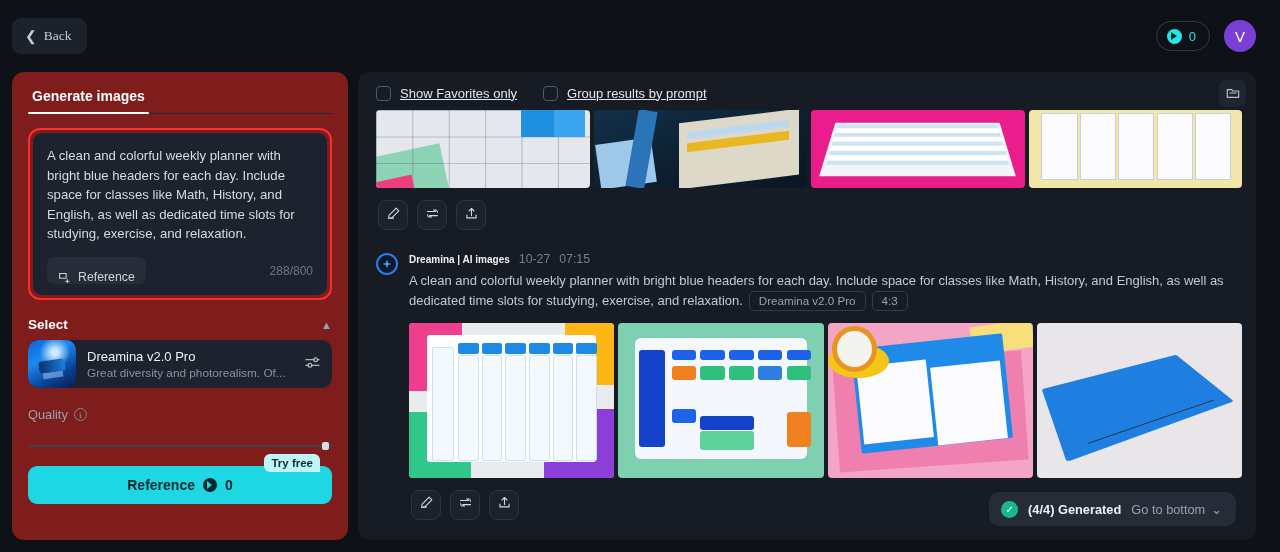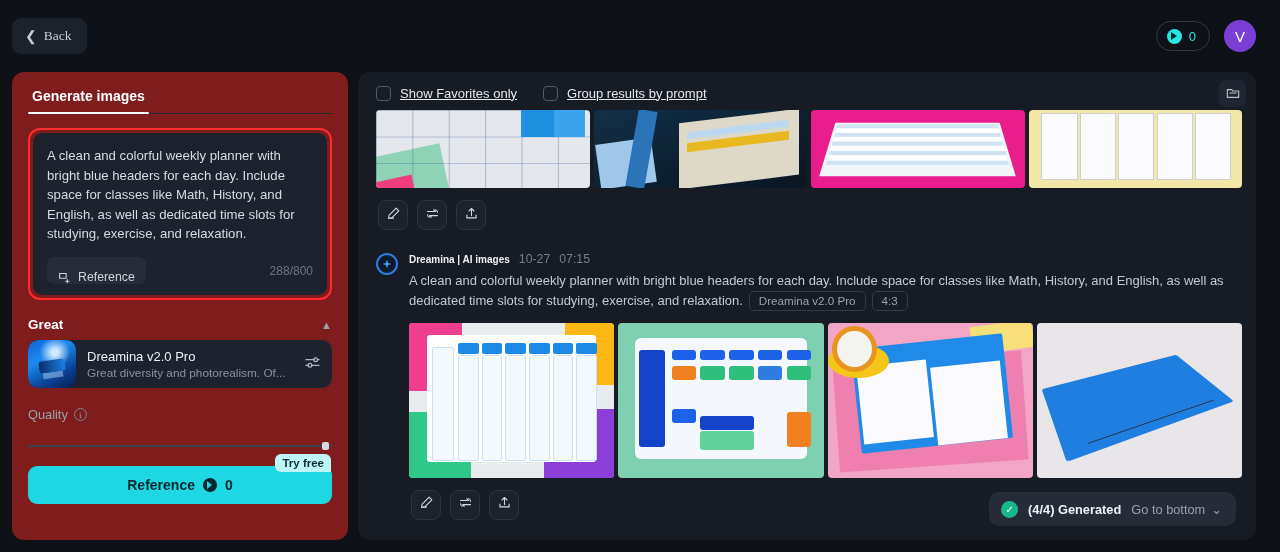--- a/index.html
+++ b/index.html
@@ -144,21 +144,21 @@
   }
   .gen-coin {
     width: 14px; height: 14px; border-radius: 50%; background: #06282c; position: relative;
     display:inline-block;
   }
   .gen-coin::after{
     content:""; position:absolute; left:4px; top:3px; width:0; height:0;
     border-left:5px solid #1fd6e3; border-top:4px solid transparent; border-bottom:4px solid transparent;
   }
   .try-free {
-    position: absolute; right: 1px; top: -12px;
+    position: absolute; right: 12px; top: -12px;
     background: #bff4f8; color: #0a2e33;
     font-size: 11.5px; font-weight: bold;
     border-radius: 6px 6px 0 6px; padding: 3px 7px;
   }
 
   
   .main {
     flex: 1; background: #161b24; border-radius: 12px;
     display: flex; flex-direction: column; min-width: 0; position: relative;
   }
@@ -329,21 +329,21 @@
                 <path d="M11.5 10.5v4M9.5 12.5h4" stroke="#cfd4dc" stroke-width="1.3" stroke-linecap="round"></path>
               </svg>
               <span>Reference</span>
             </button>
             <div class="counter">288/800</div>
           </div>
         </div>
       </div>
 
       <div class="sec-head">
-        <div class="sec-title">Great</div>
+        <div class="sec-title">Select</div>
         <div class="caret">▲</div>
       </div>
 
 
       <div class="model-row">
         <div class="model-thumb"></div>
         <div class="model-meta">
           <div class="model-name">Dreamina v2.0 Pro</div>
           <div class="model-desc">Great diversity and photorealism. Of...</div>
         </div>

